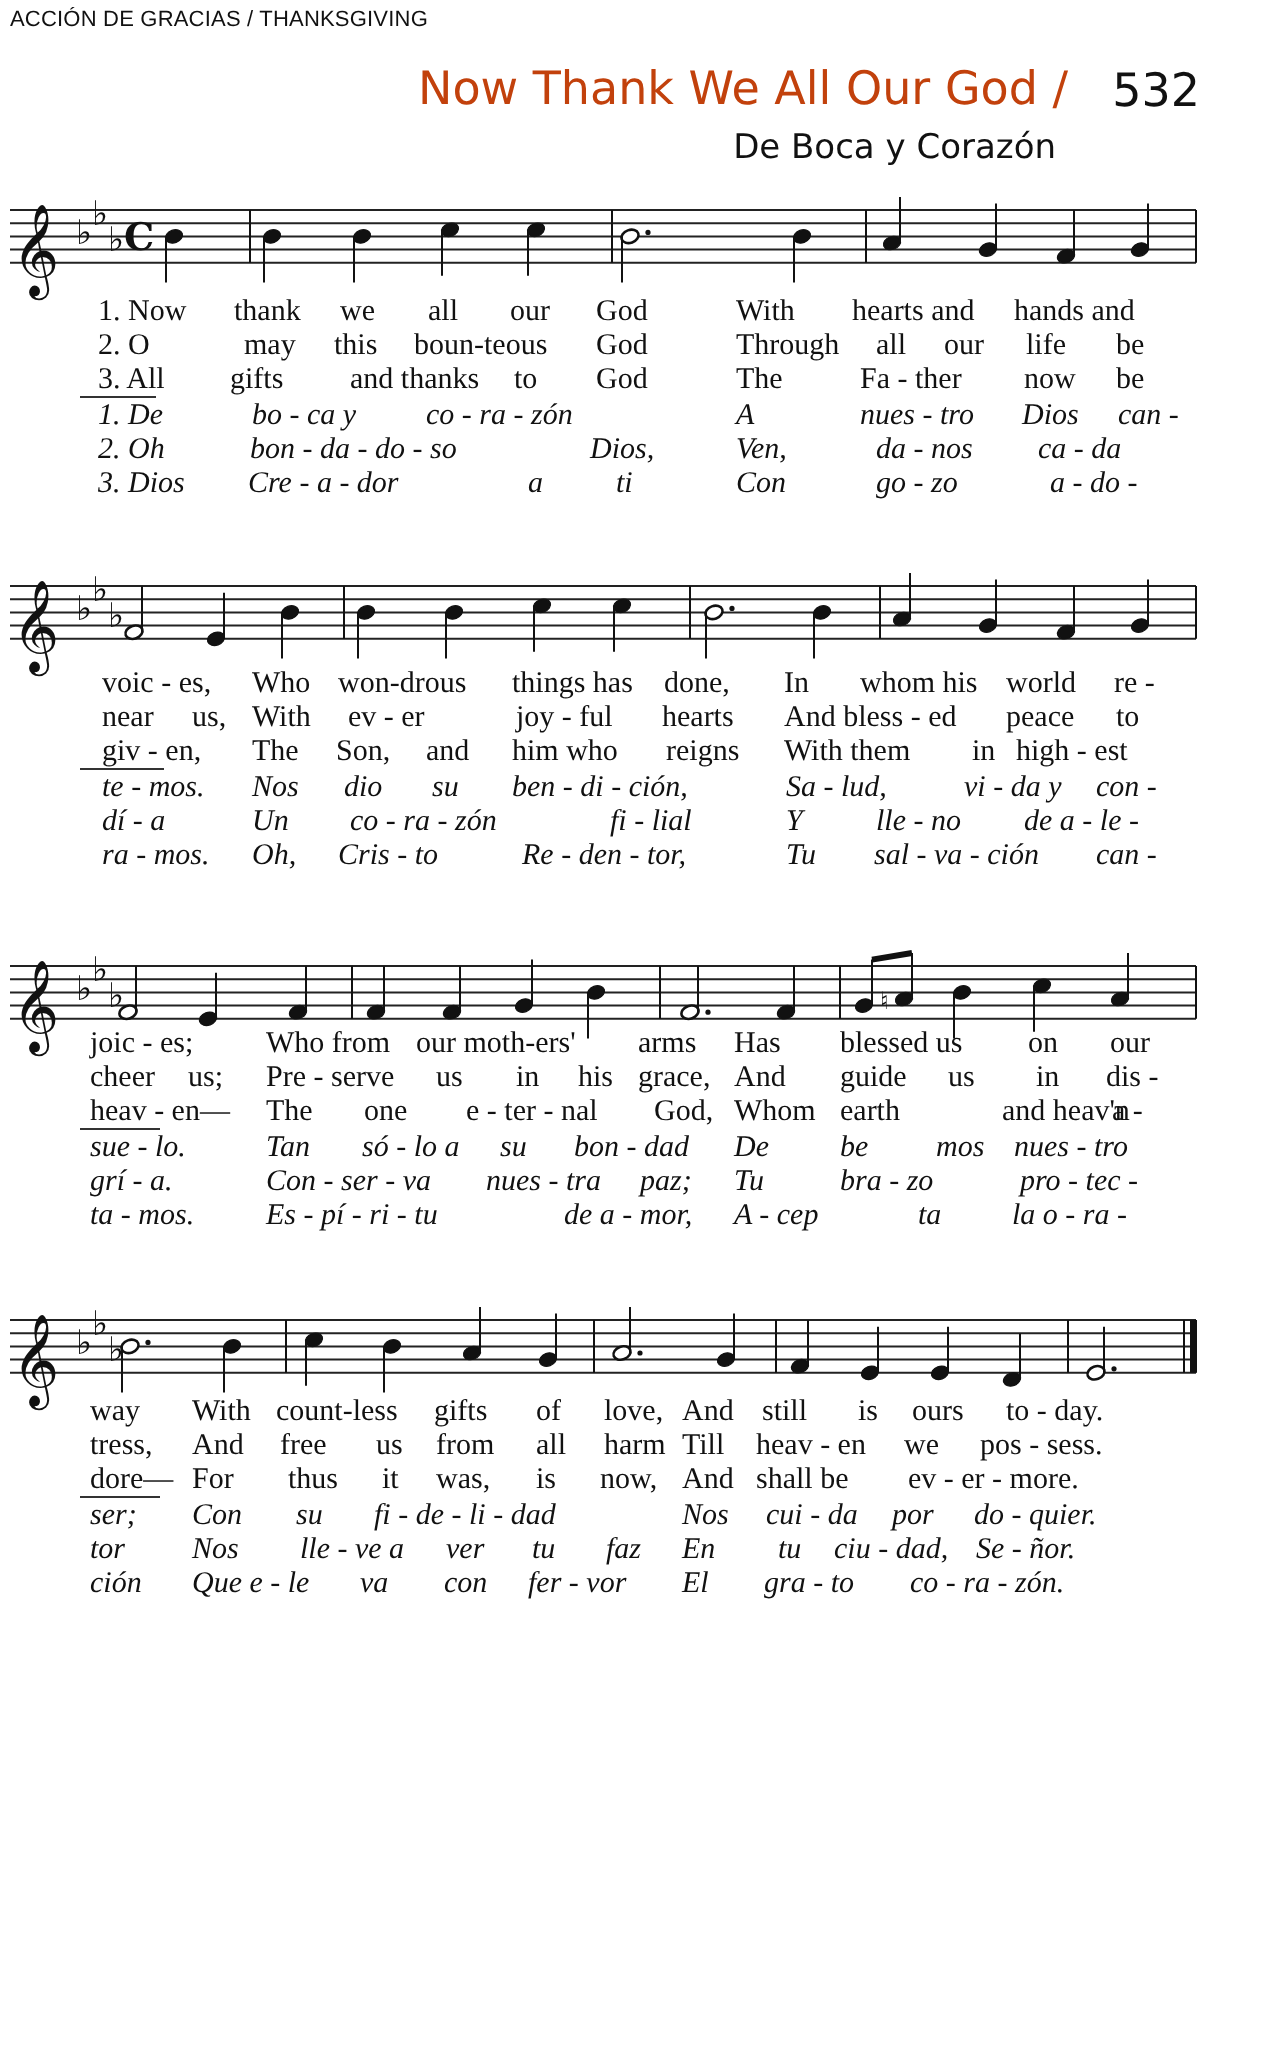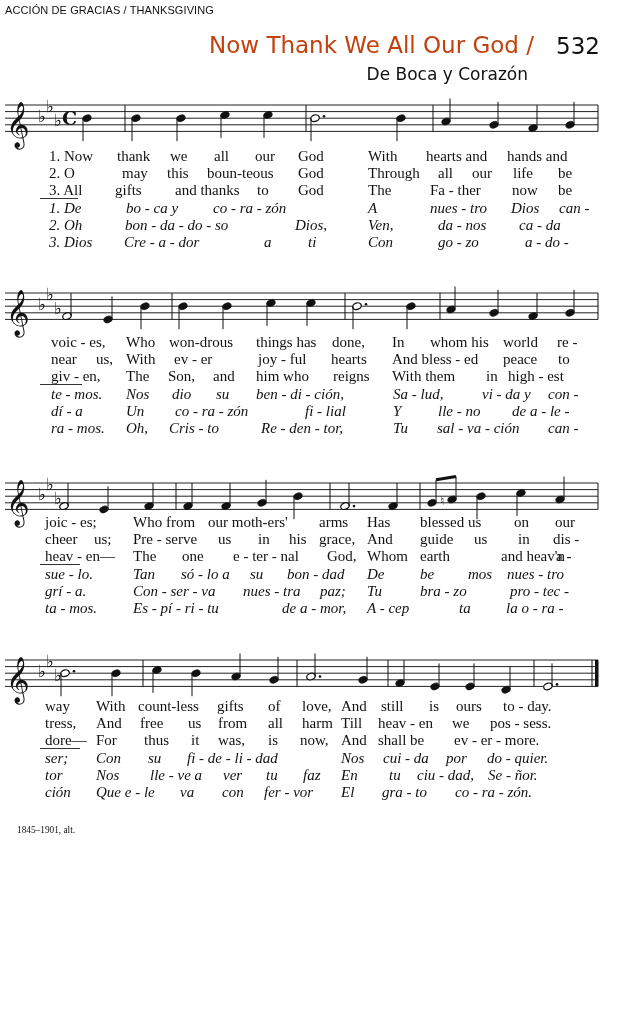--- a/index.html
+++ b/index.html
@@ -565,14 +565,13 @@
         <span class="syl" style="left: 264px;">fer - vor</span>
         <span class="syl" style="left: 341px;">El</span>
         <span class="syl" style="left: 382px;">gra - to</span>
         <span class="syl" style="left: 455px;">co - ra - zón.</span>
       </div>
       <div class="verse-rule" style="left: 40px; width: 40px; top: 50.4px;"></div>
     </div>
   </div>
 
 <div class="credits">
-  <div class="indent">1845–1901, alt.</div>
 </div>
 
 </body></html>

